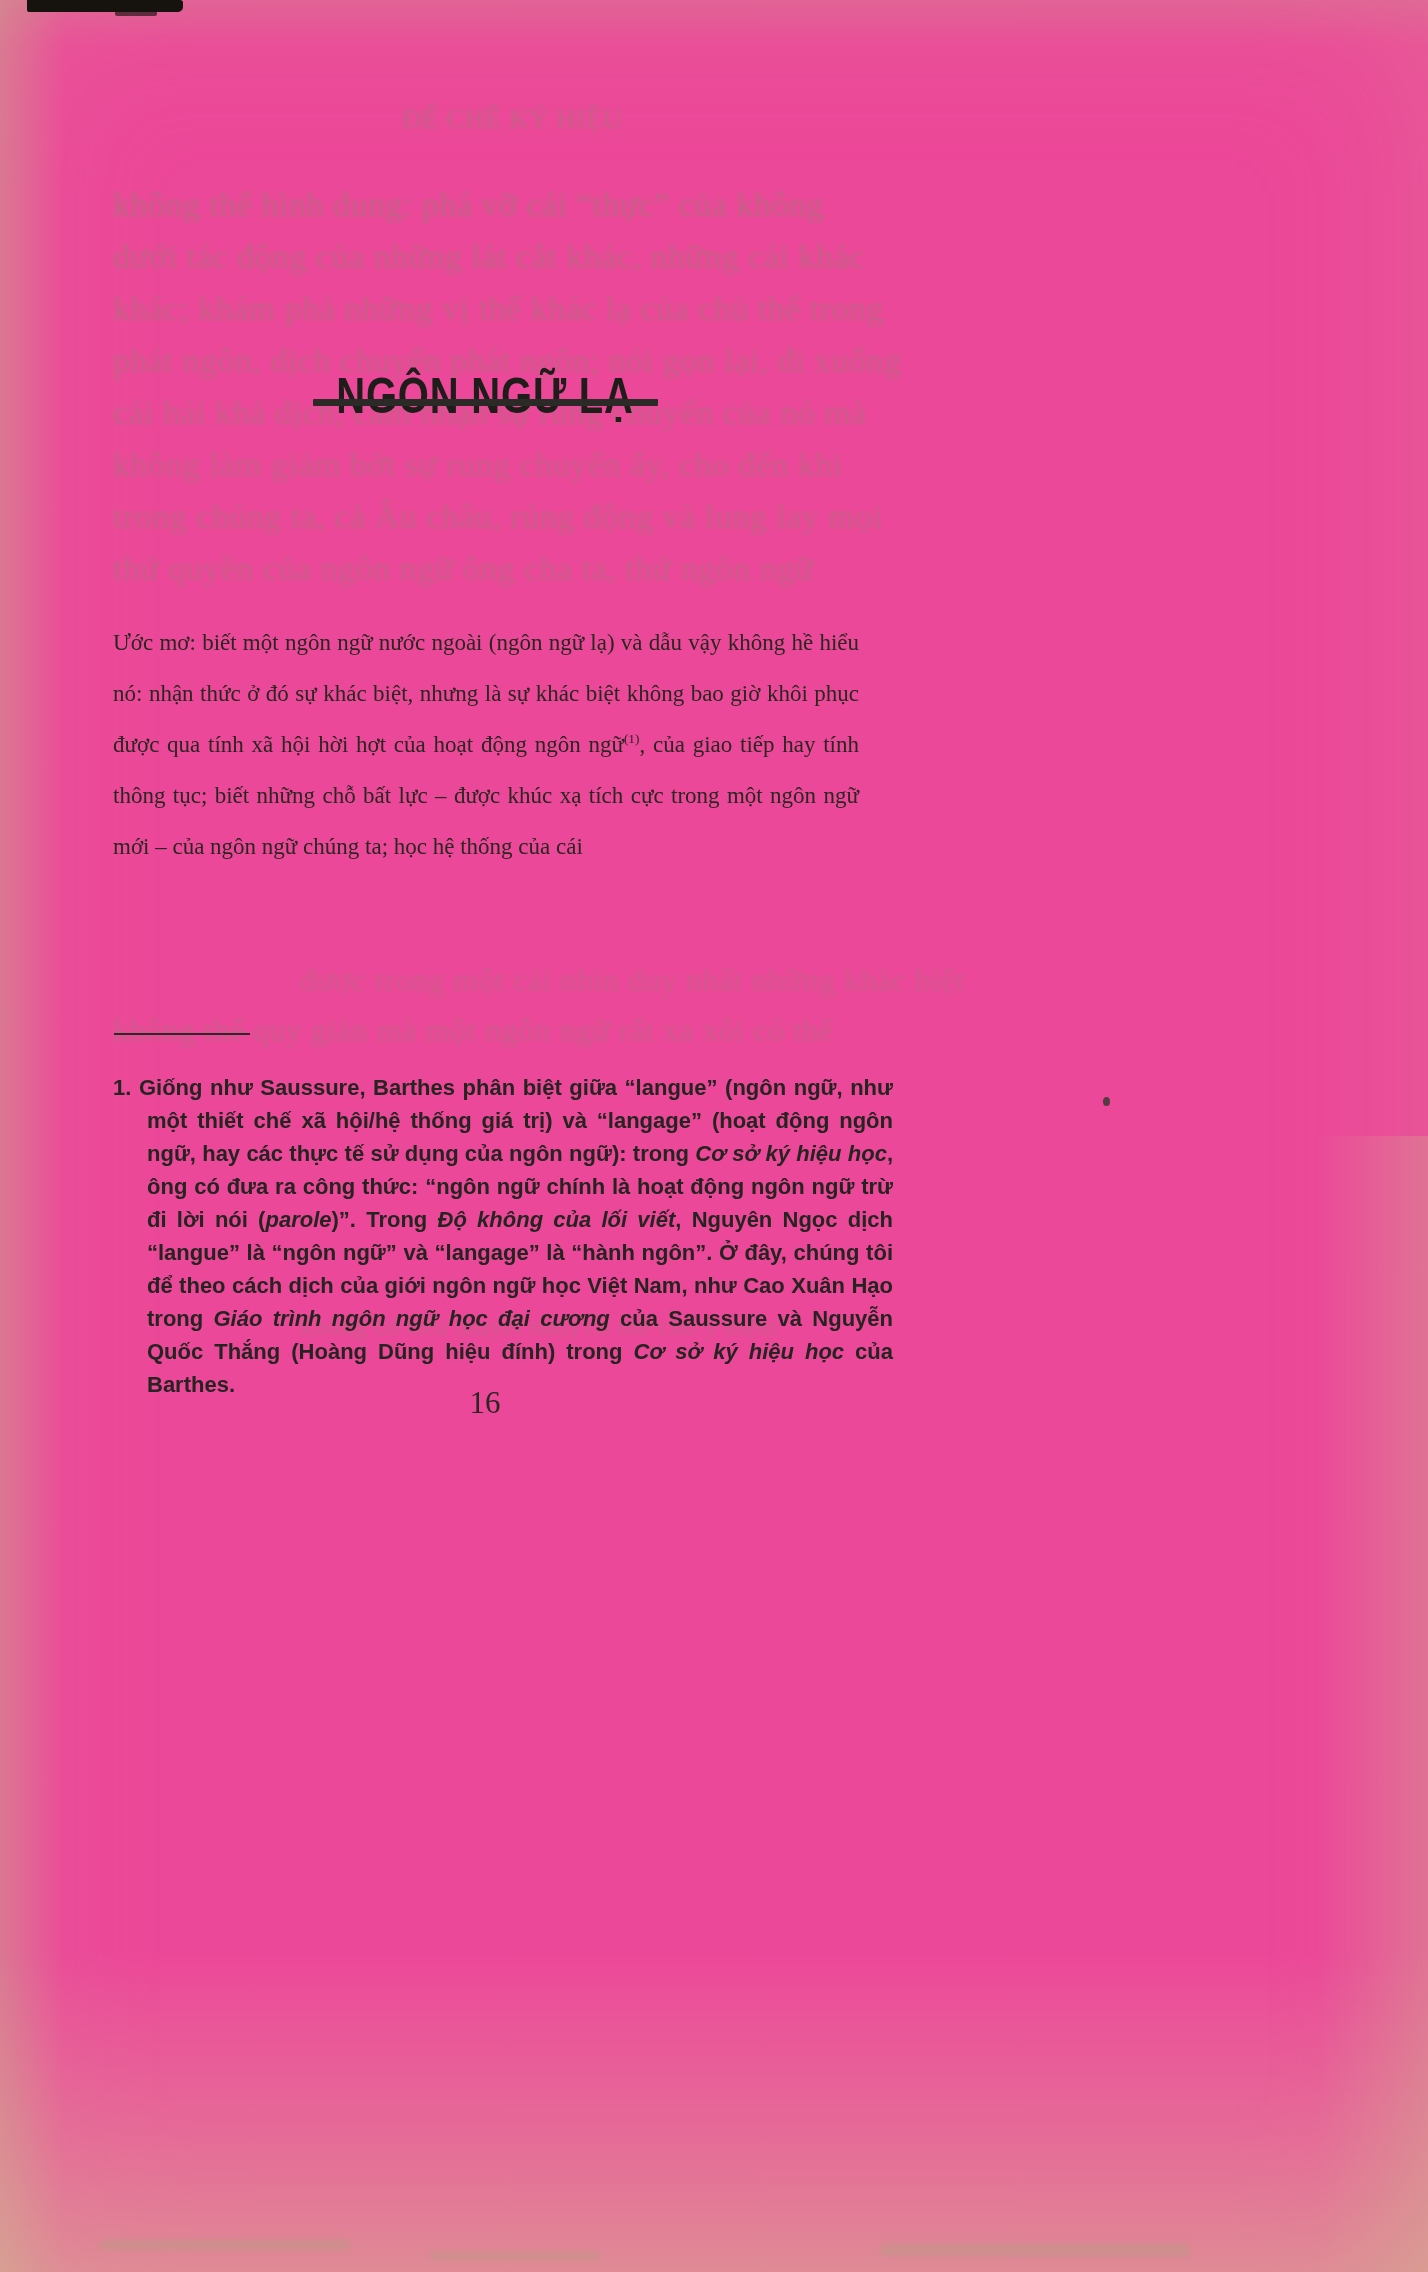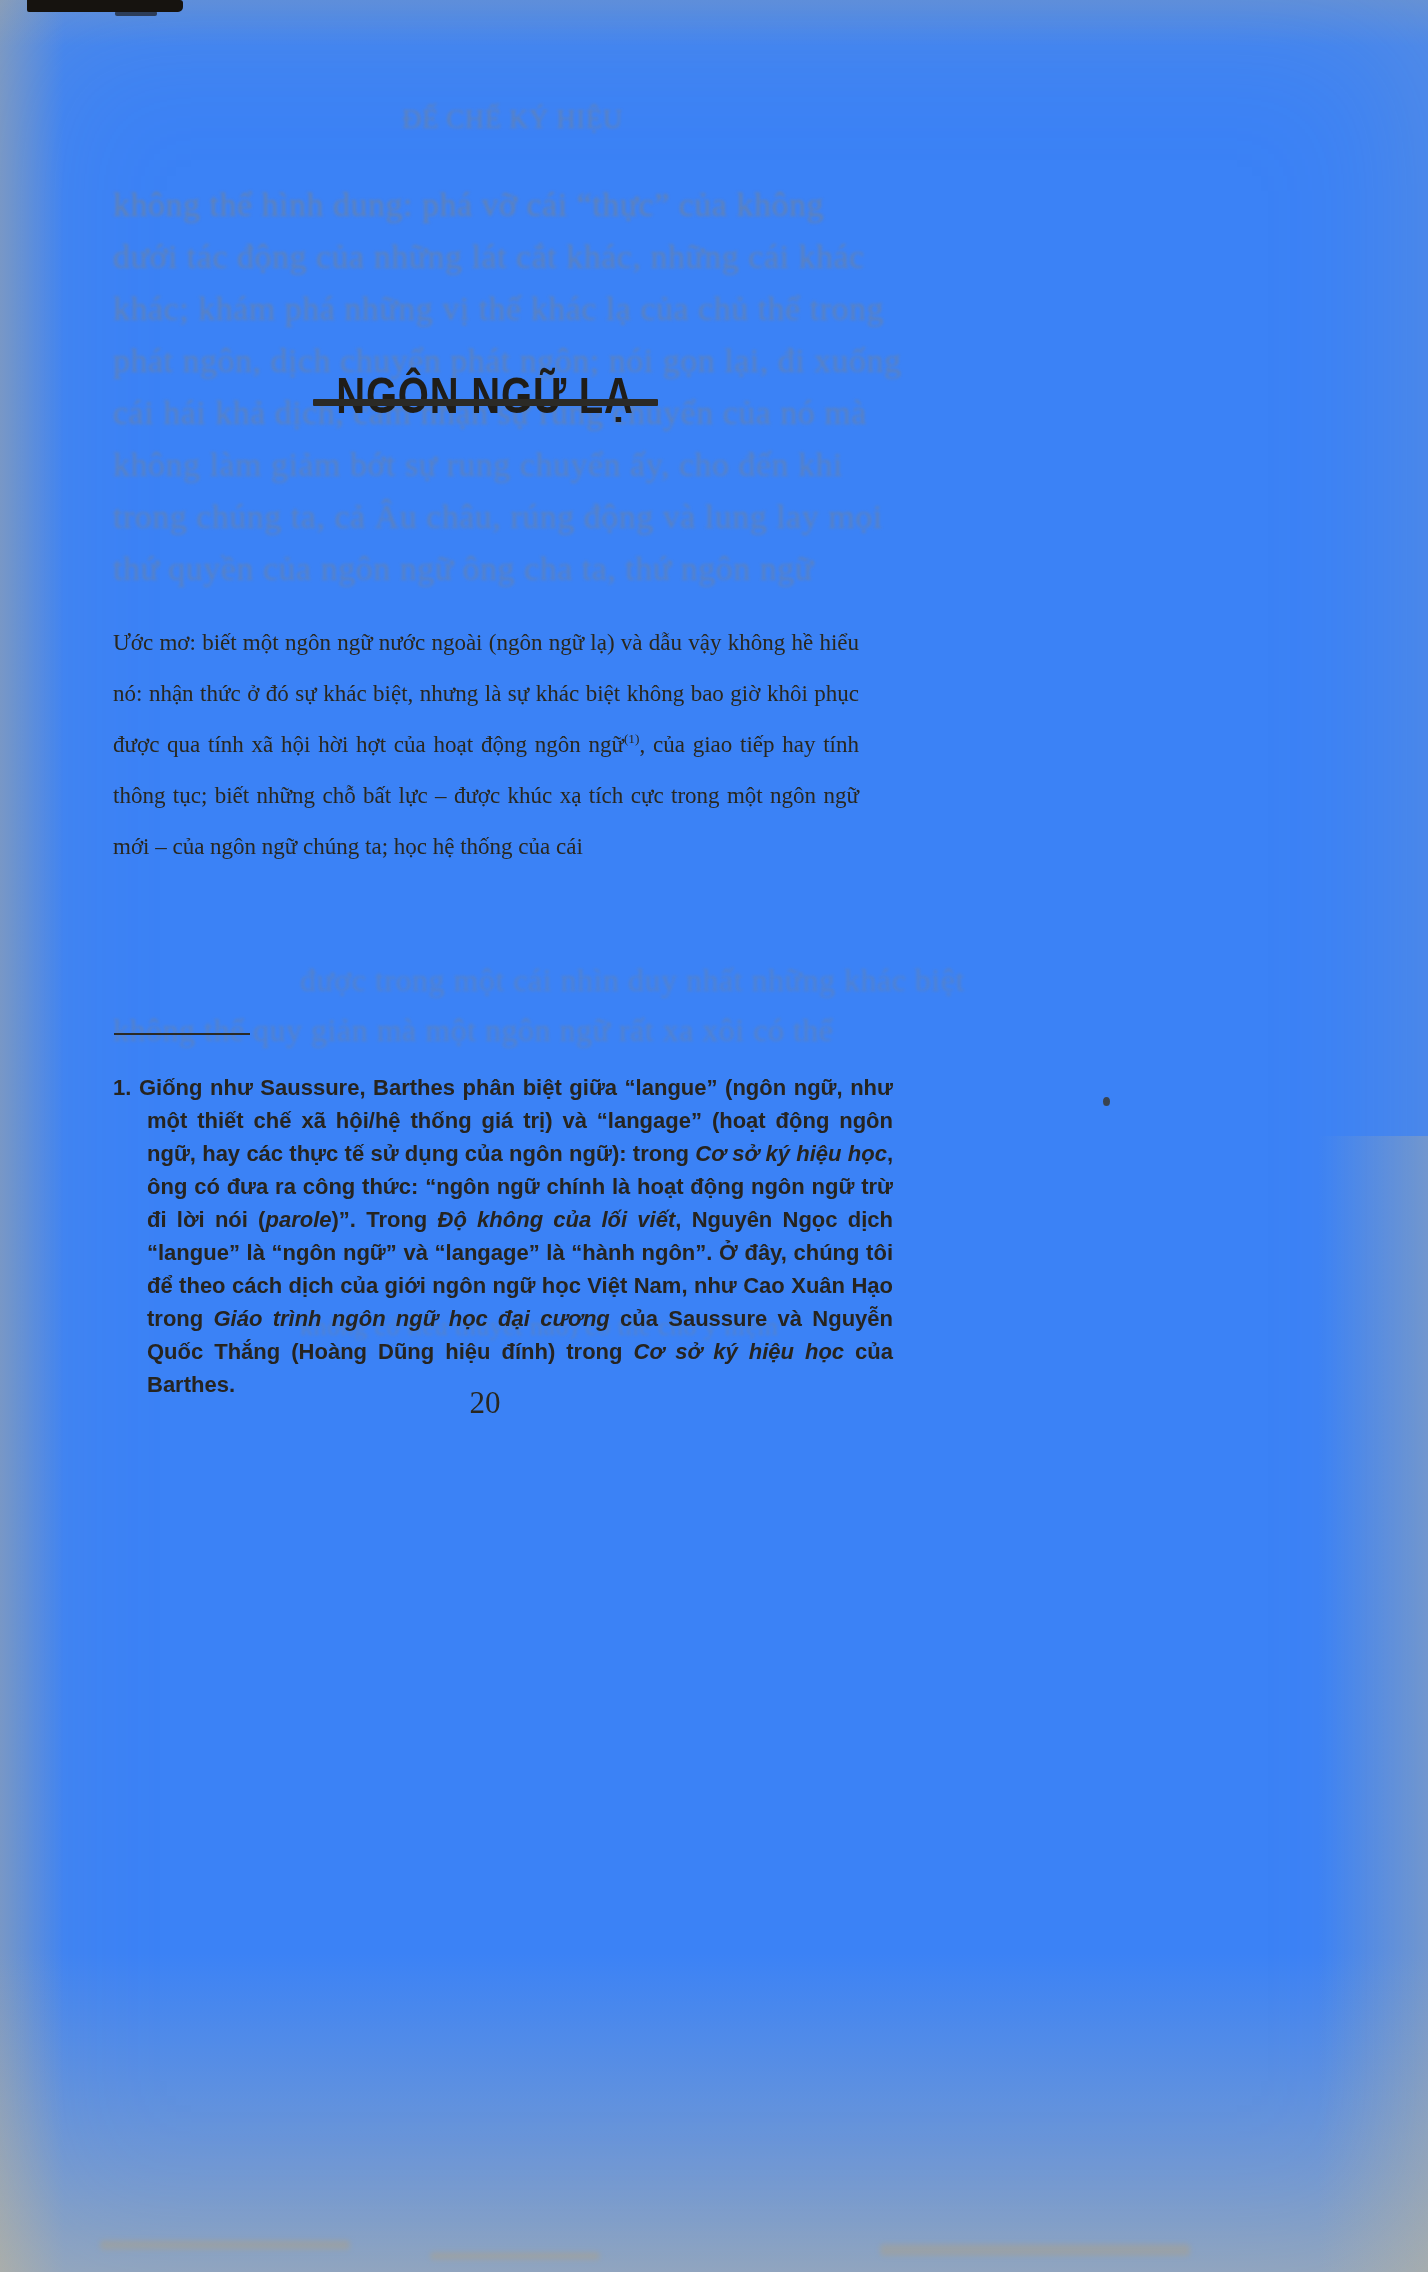--- a/index.html
+++ b/index.html
@@ -4,21 +4,21 @@
 <style>
   html, body {
     margin: 0;
     padding: 0;
     background: #555;
   }
   .scan-page {
     position: relative;
     width: 1428px;
     height: 2272px;
-    background: #3b82f6;
+    background: #ec4899;
     overflow: hidden;
     font-family: "Liberation Serif", serif;
     color: #26241f;
     box-shadow: inset 0 0 160px rgba(205,185,140,0.22);
   }
   
   .shade-left {
     position: absolute; left: 0; top: 0; bottom: 0; width: 64px;
     background: linear-gradient(to right, rgba(196,178,138,0.38), rgba(196,178,138,0));
     pointer-events: none; z-index: 5;
@@ -151,21 +151,21 @@
     <div class="title-rule-wrap">
       <div class="title-rule"></div>
     </div>
 
     <p class="body-paragraph"><span>Ước mơ: biết một ngôn ngữ nước ngoài (ngôn ngữ lạ) và dẫu vậy không hề hiểu nó: nhận thức ở đó sự khác biệt, nhưng là sự khác biệt không bao giờ khôi phục được qua tính xã hội hời hợt của hoạt động ngôn ngữ</span><sup>(1)</sup><span>, của giao tiếp hay tính thông tục; biết những chỗ bất lực – được khúc xạ tích cực trong một ngôn ngữ mới – của ngôn ngữ chúng ta; học hệ thống của cái</span></p>
 
     <div class="footnote-rule"></div>
 
     <p class="footnote"><span>1. Giống như Saussure, Barthes phân biệt giữa “langue” (ngôn ngữ, như một thiết chế xã hội/hệ thống giá trị) và “langage” (hoạt động ngôn ngữ, hay các thực tế sử dụng của ngôn ngữ): trong </span><span class="it">Cơ sở ký hiệu học</span><span>, ông có đưa ra công thức: “ngôn ngữ chính là hoạt động ngôn ngữ trừ đi lời nói (</span><span class="it">parole</span><span>)”. Trong </span><span class="it">Độ không của lối viết</span><span>, Nguyên Ngọc dịch “langue” là “ngôn ngữ” và “langage” là “hành ngôn”. Ở đây, chúng tôi để theo cách dịch của giới ngôn ngữ học Việt Nam, như Cao Xuân Hạo trong </span><span class="it">Giáo trình ngôn ngữ học đại cương</span><span> của Saussure và Nguyễn Quốc Thắng (Hoàng Dũng hiệu đính) trong </span><span class="it">Cơ sở ký hiệu học</span><span> của Barthes.</span></p>
 
-    <div class="page-number">20</div>
+    <div class="page-number">16</div>
   </div>
 
   <div class="shade-left"></div>
   <div class="shade-bottom"></div>
   <div class="shade-right"></div>
   <div class="shade-top"></div>
   <div class="corner-ink-mark"></div>
   <div class="speck"></div>
   <div class="smudge s1"></div>
   <div class="smudge s2"></div>

